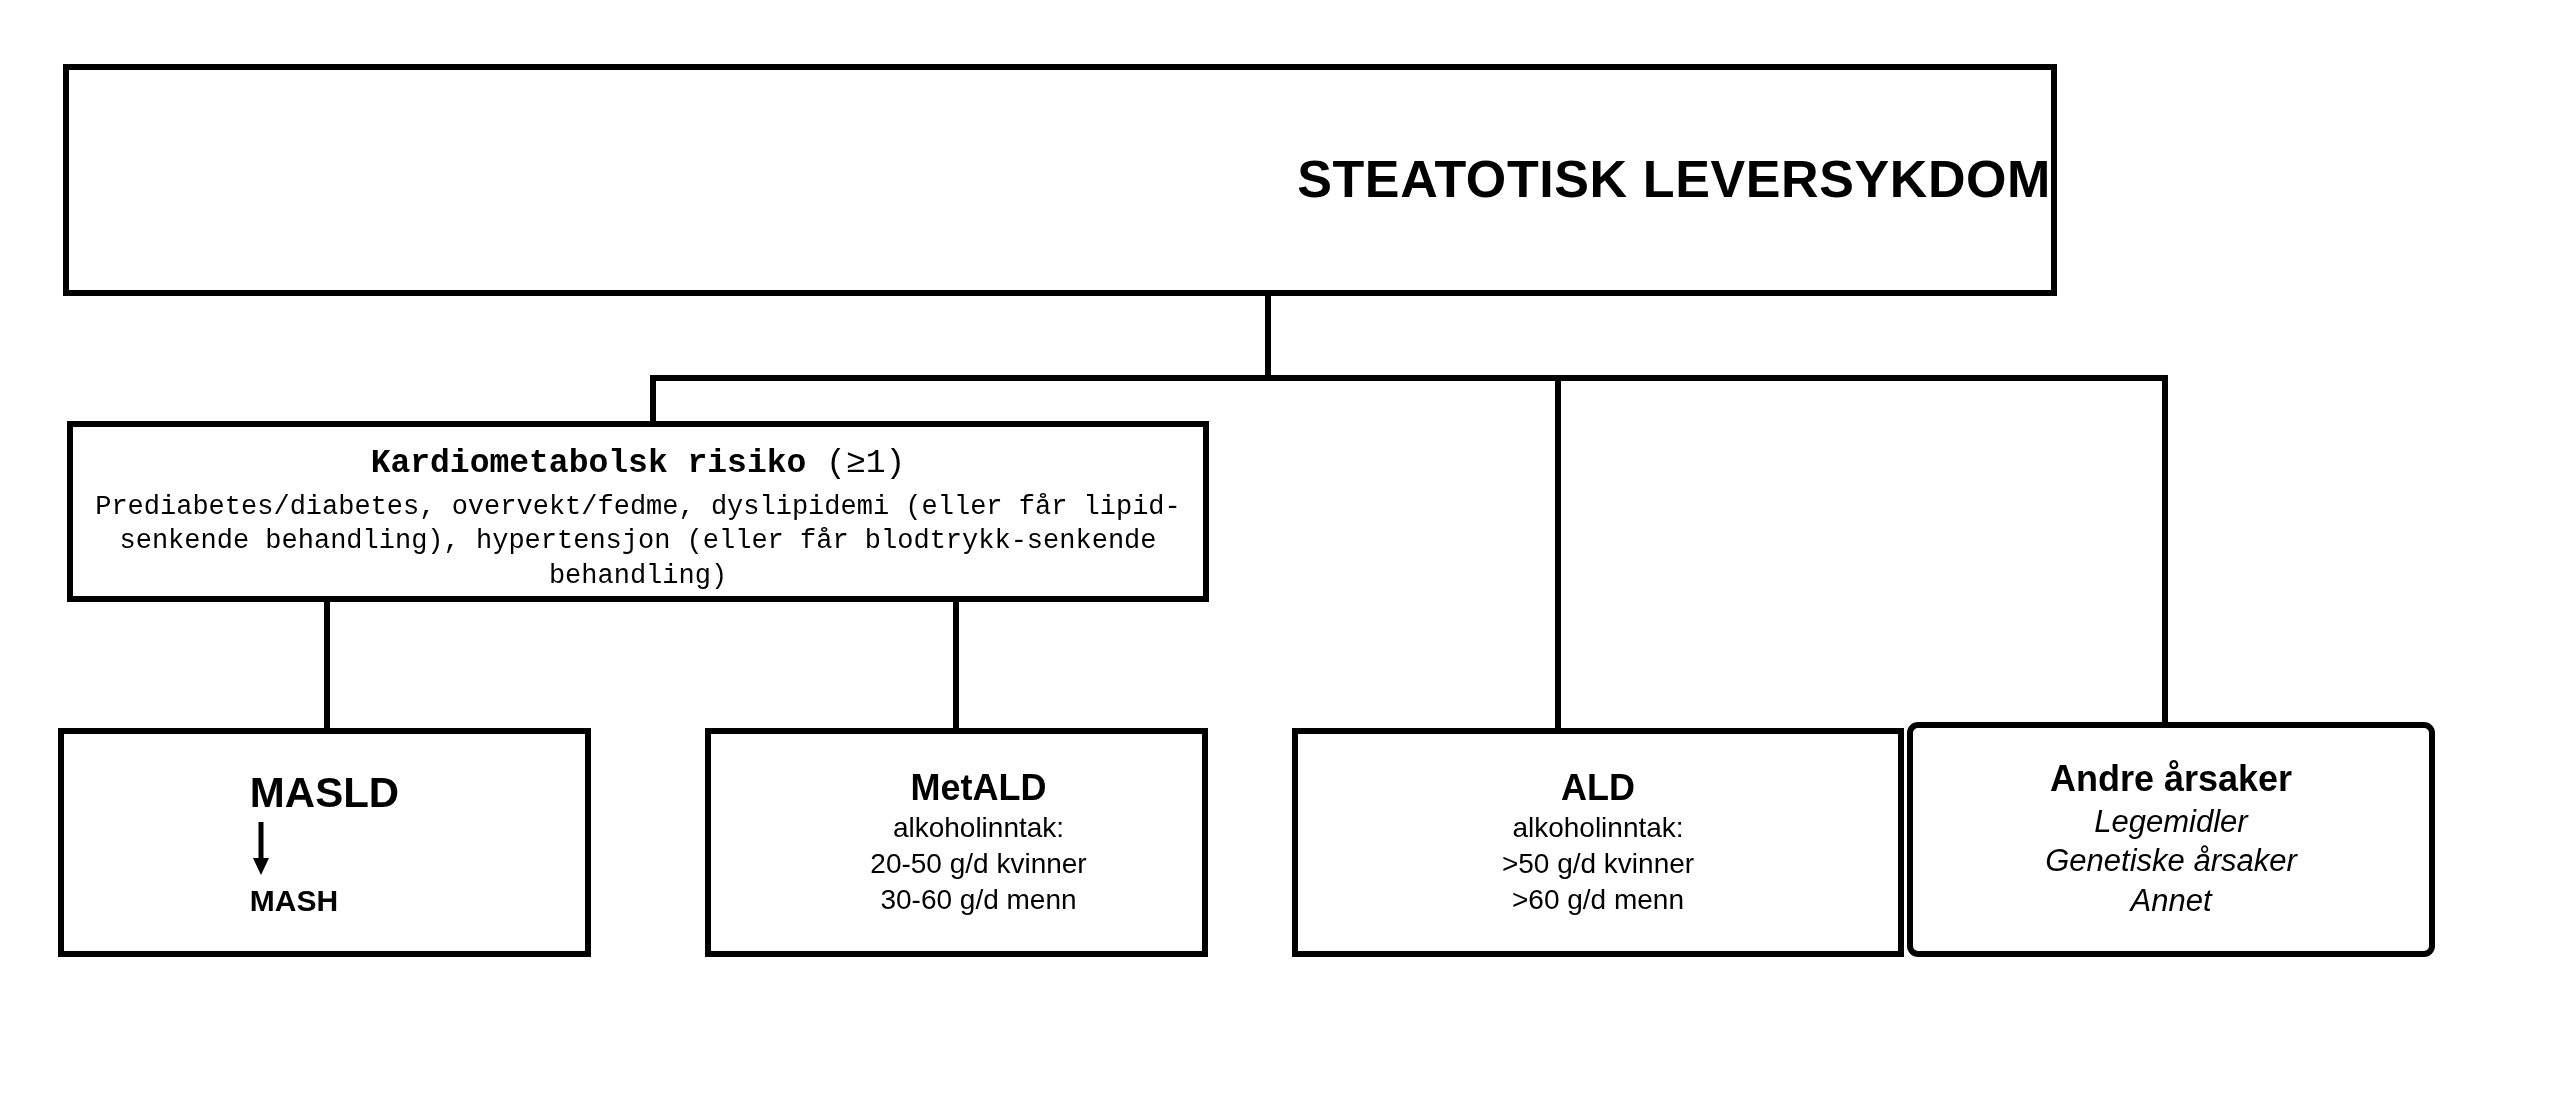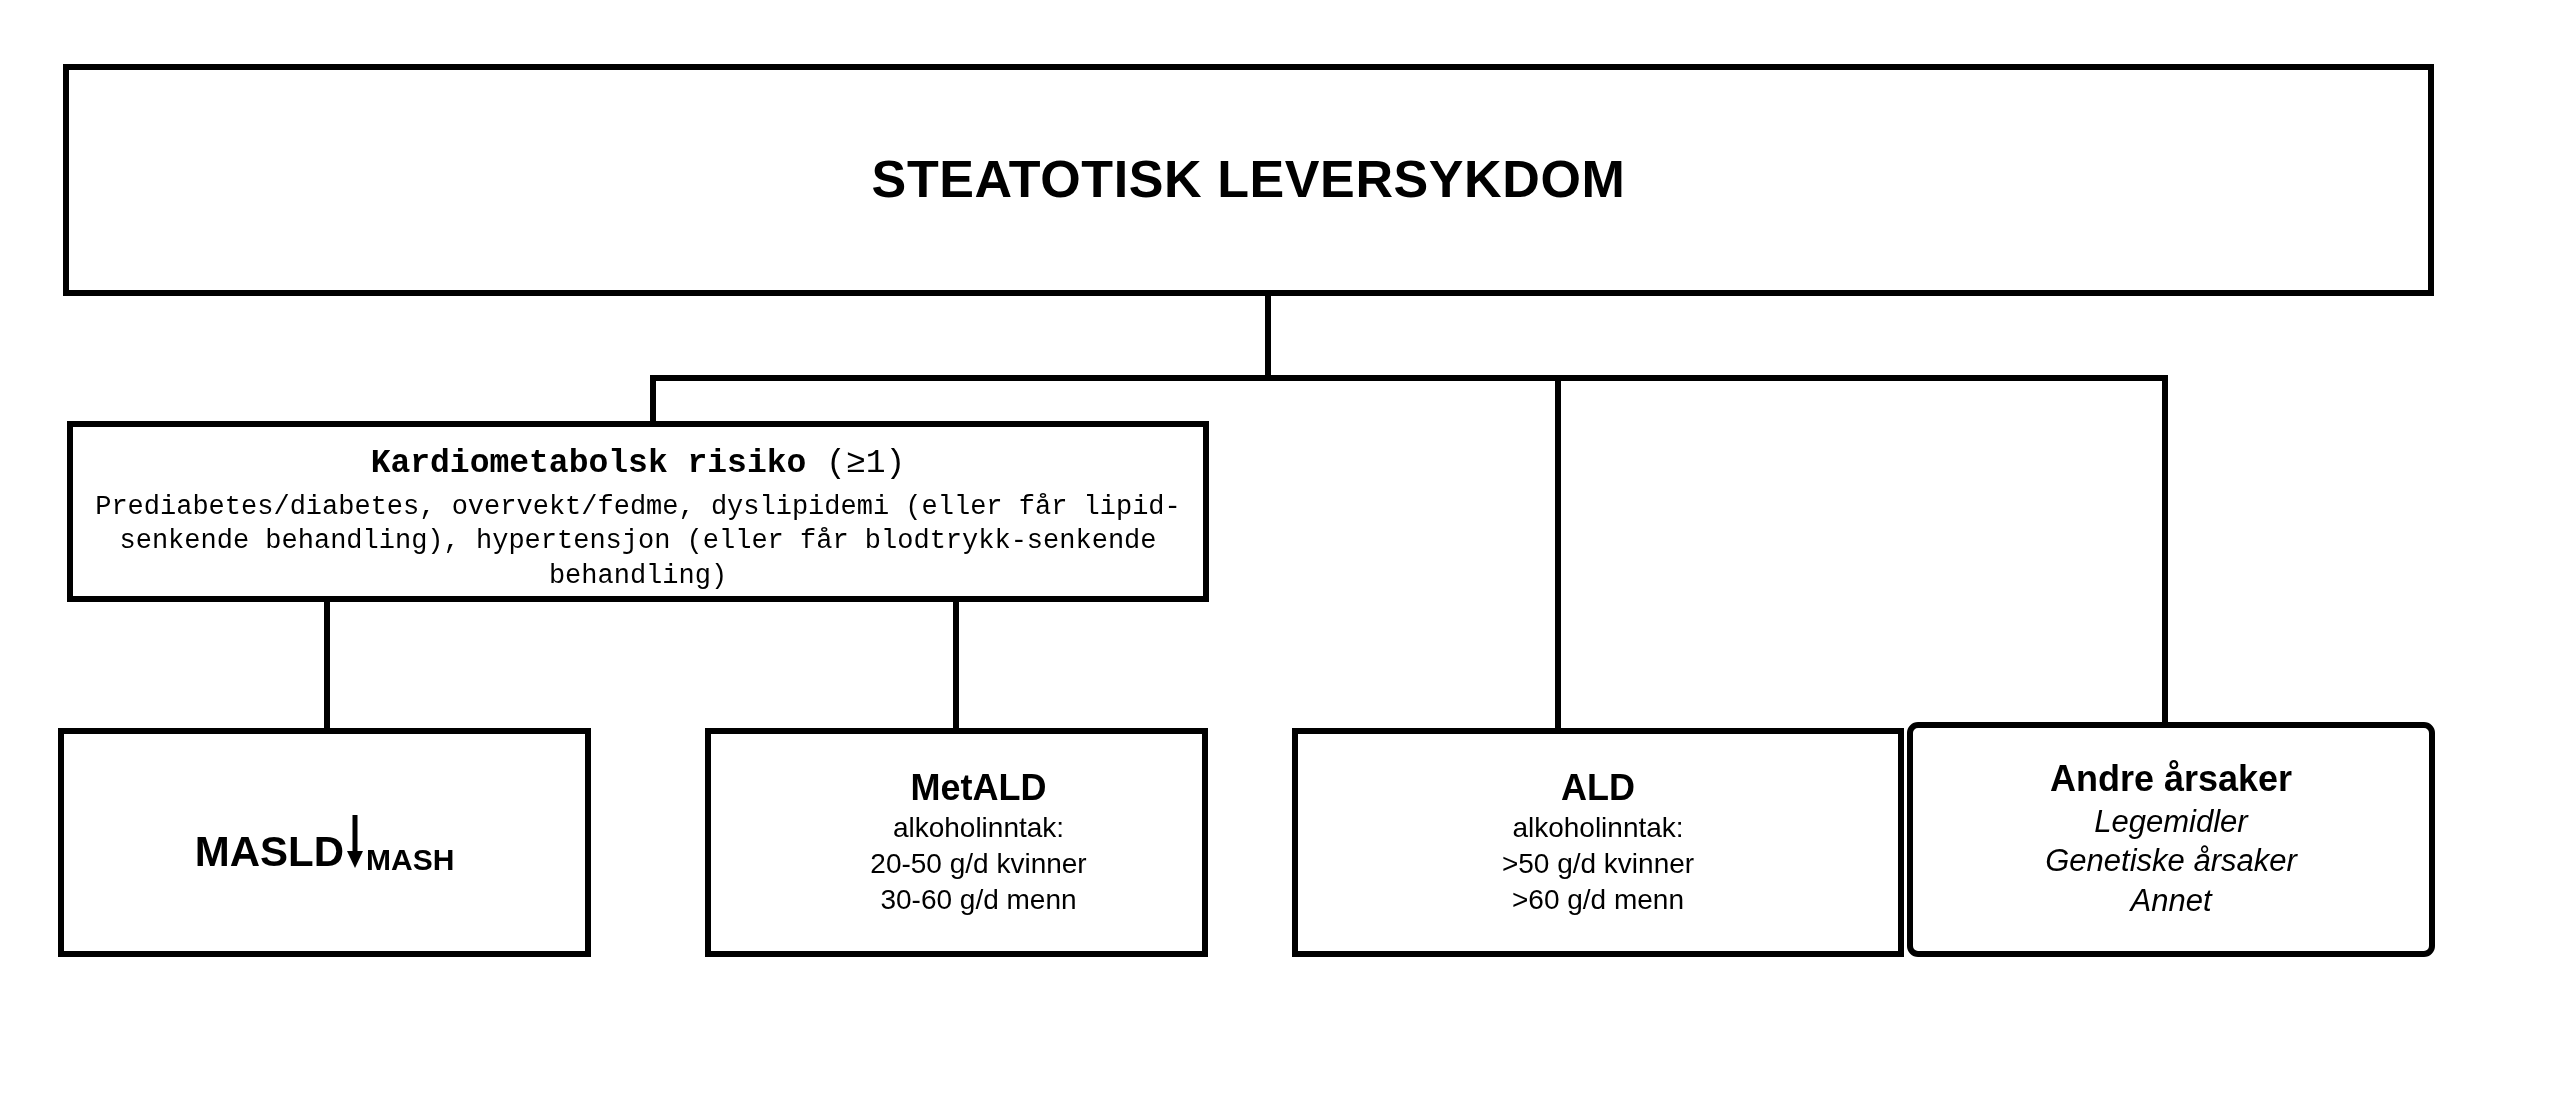--- a/index.html
+++ b/index.html
@@ -41,22 +41,23 @@
     line-height: 1.28;
   }
   .node .sub.italic {
     font-style: italic;
   }
 
   
   #node-root {
     left: 63px;
     top: 64px;
-    width: 2371px;
+    width: 1994px;
     height: 232px;
+    align-items: flex-end;
   }
   #node-root .title {
     font-size: 52px;
     letter-spacing: 0.6px;
   }
 
   
   #node-cardiometabolic {
     left: 67px;
     top: 421px;
@@ -84,22 +85,22 @@
     left: 58px;
     top: 728px;
     width: 533px;
     height: 229px;
   }
   #node-masld .title {
     font-size: 42px;
   }
   #node-masld .arrow-wrap {
     display: flex;
-    flex-direction: row;
-    align-items: flex-end;
+    flex-direction: column;
+    align-items: flex-start;
     margin-top: 2px;
   }
   #node-masld .down-arrow {
     display: block;
     margin: 4px 0 4px 0;
   }
   #node-masld .mash {
     font-size: 30px;
     font-weight: bold;
   }

